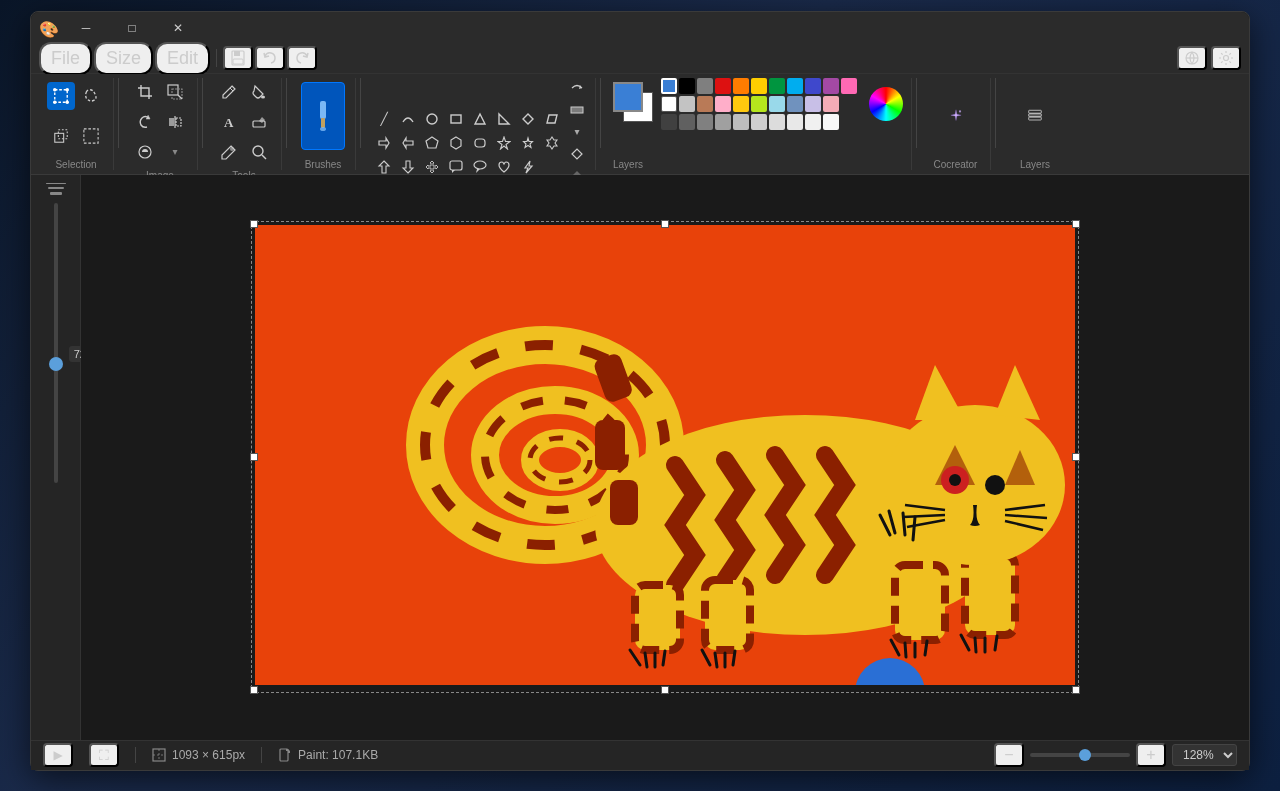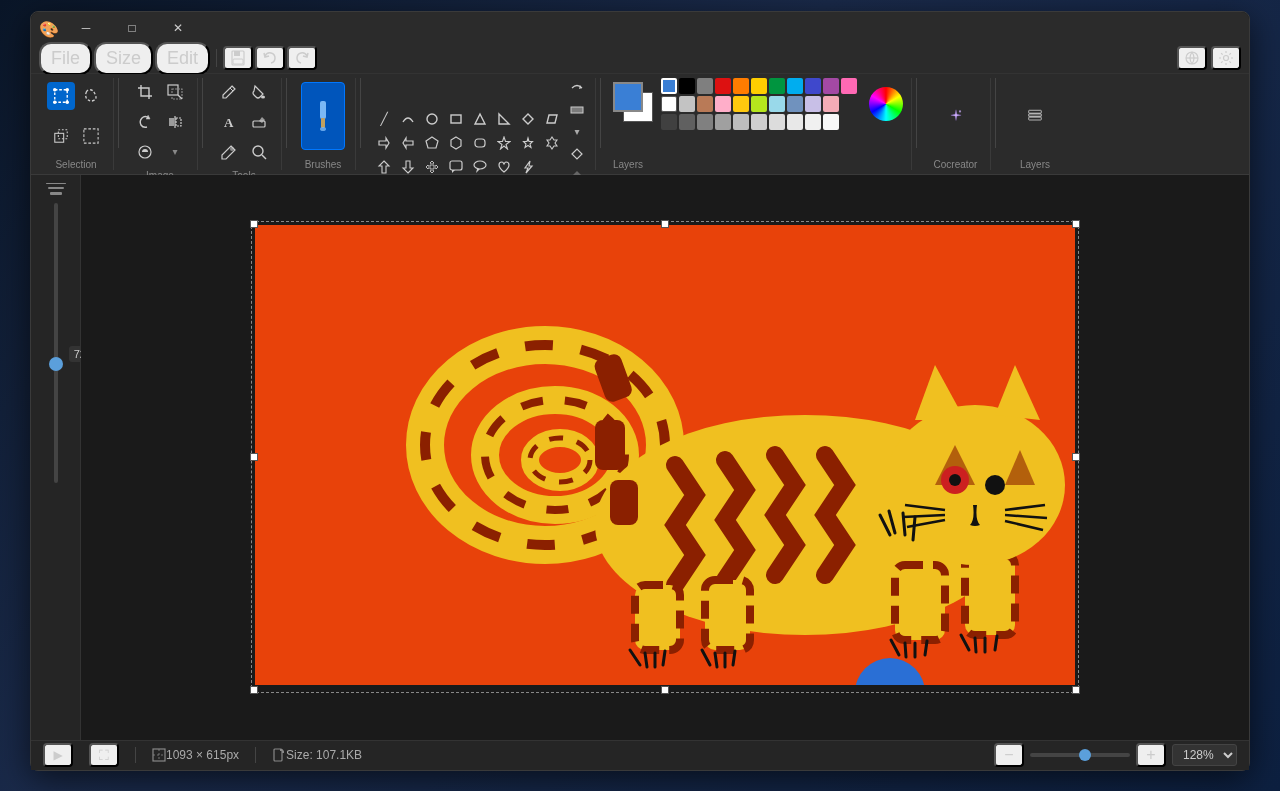--- a/index.html
+++ b/index.html
@@ -334,21 +334,21 @@
       align-items: center;
       padding: 0 12px;
       gap: 16px;
       font-size: 12px;
       color: #aaa;
       flex-shrink: 0;
     }
     .status-section {
       display: flex;
       align-items: center;
-      gap: 0;
+      gap: 6px;
     }
     .status-divider {
       width: 1px;
       height: 16px;
       background: #444;
     }
     .zoom-controls {
       display: flex;
       align-items: center;
       gap: 6px;
@@ -958,21 +958,21 @@
         <line x1="7" y1="1" x2="7" y2="13" stroke="#888" stroke-width="0.8" stroke-dasharray="2,2"></line>
       </svg>
       <span>1093 × 615px</span>
     </div>
     <div class="status-divider"></div>
     <div class="status-section">
       <svg width="14" height="14" viewBox="0 0 14 14">
         <rect x="2" y="1" width="8" height="12" rx="1" fill="none" stroke="#888" stroke-width="1.2"></rect>
         <path d="M8 1 L10 1 L12 3 L12 5 L10 5 L10 3 L8 3Z" fill="#888"></path>
       </svg>
-      <span>Size: 107.1KB</span>
+      <span>Paint: 107.1KB</span>
     </div>
     <div class="zoom-controls">
       <button class="menu-icon-btn" style="font-size:16px;color:#ccc;">−</button>
       <div class="zoom-slider">
         <div class="zoom-thumb"></div>
       </div>
       <button class="menu-icon-btn" style="font-size:16px;color:#ccc;">+</button>
       <div style="display:flex;align-items:center;gap:2px;">
         <select class="zoom-select">
           <option>128%</option>

